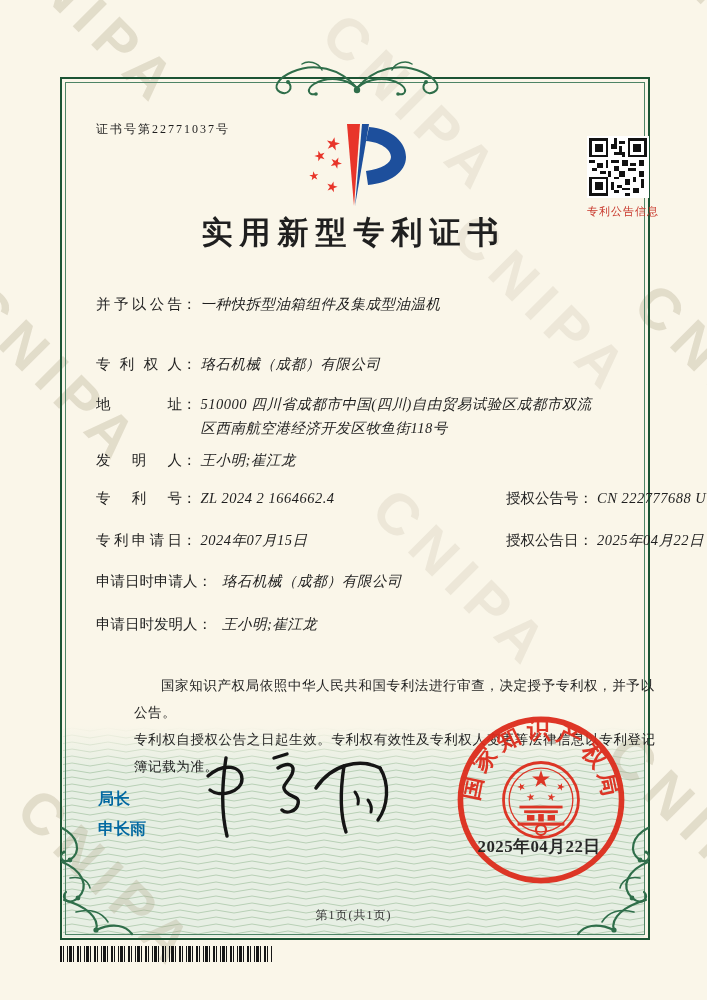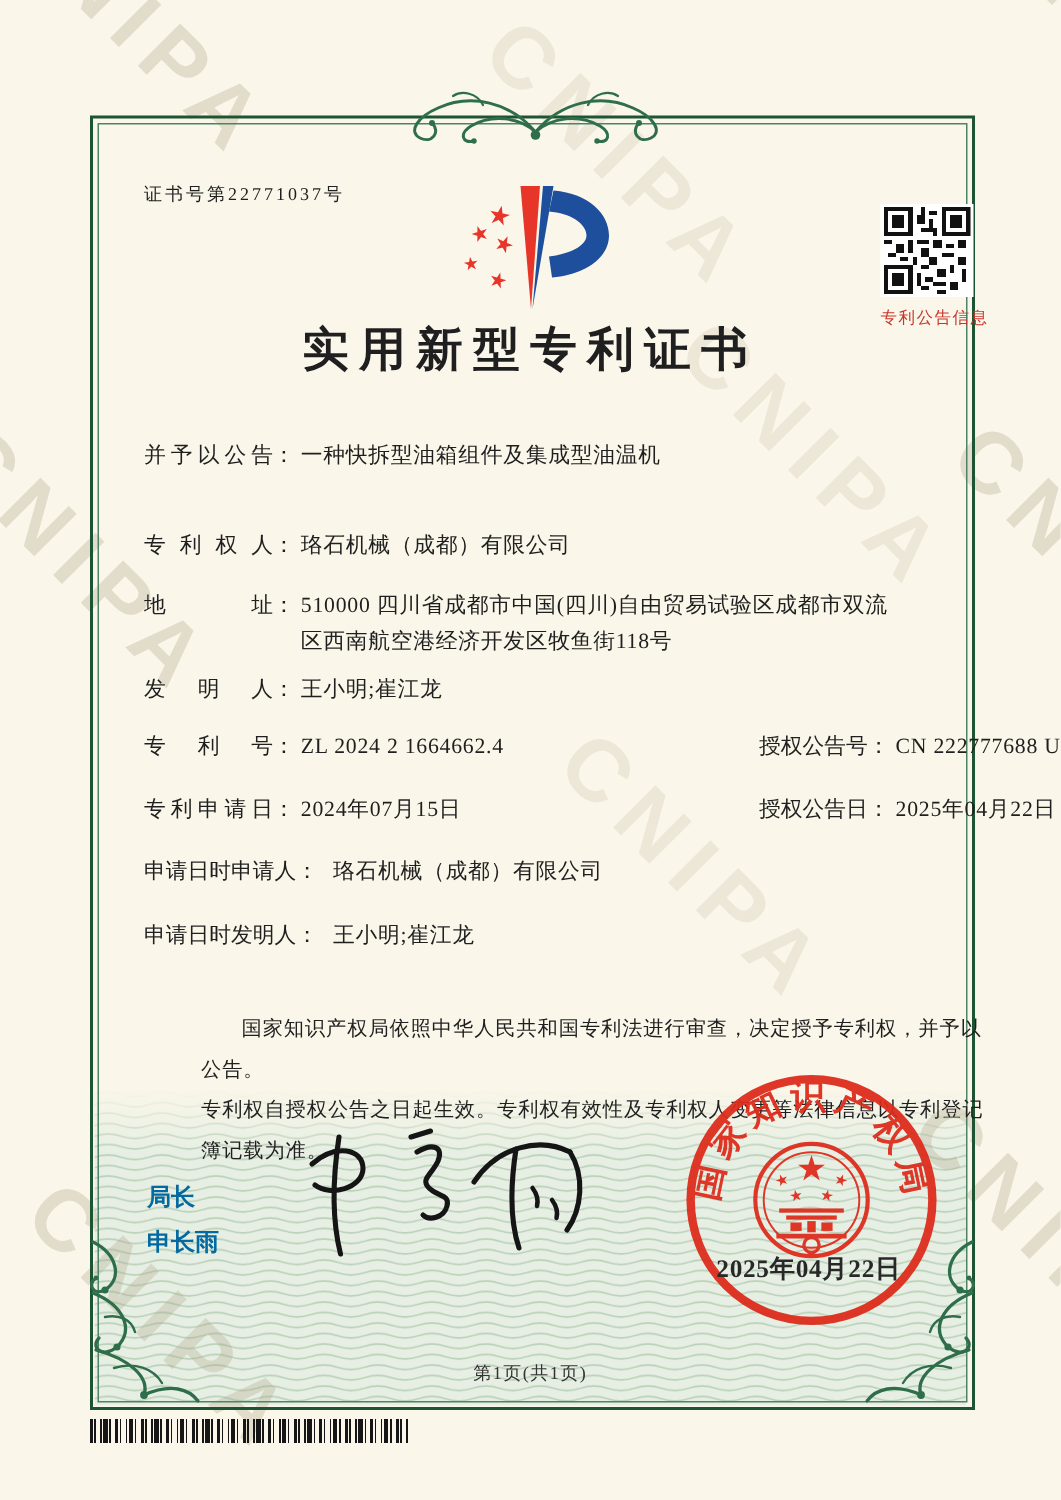--- a/index.html
+++ b/index.html
@@ -44,21 +44,21 @@
   }
   .cert-title{
     position:absolute;left:0;top:212px;width:707px;z-index:4;
     text-align:center;font-size:31px;font-weight:bold;letter-spacing:7px;
   }
   
   .row{position:absolute;left:96px;z-index:4;font-size:14.5px;line-height:24px;}
   .lbl{display:inline-block;width:86px;text-align:justify;text-align-last:justify;vertical-align:top;}
   .lbl-wide{display:inline-block;vertical-align:top;}
   .colon{display:inline-block;vertical-align:top;margin-right:4px;}
-  .val{display:inline-block;vertical-align:top;letter-spacing:0.5px;}
+  .val{display:inline-block;vertical-align:top;letter-spacing:0.5px;font-style:italic;}
   .val-wrap{width:402px;}
   .col-right{position:absolute;left:410px;top:0;white-space:nowrap;}
   
   .statement{
     position:absolute;left:94px;top:672px;width:525px;z-index:4;
     font-size:13.5px;line-height:27px;letter-spacing:0.6px;margin-left:40px;
   }
   .statement .ln1{text-indent:2em;}
   
   .director{

